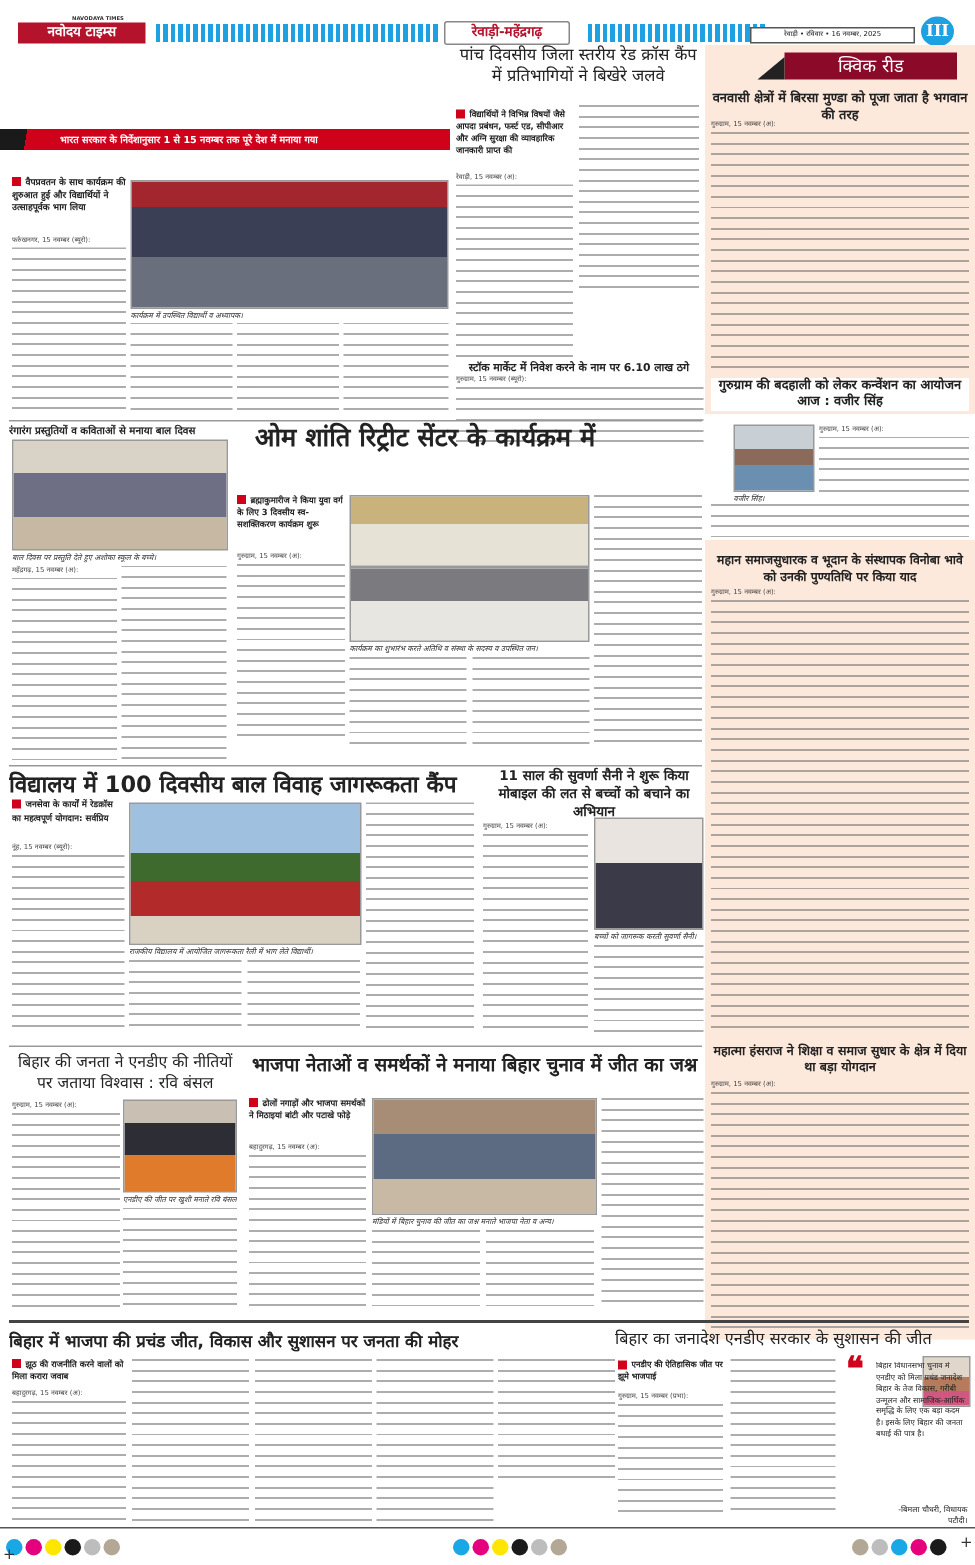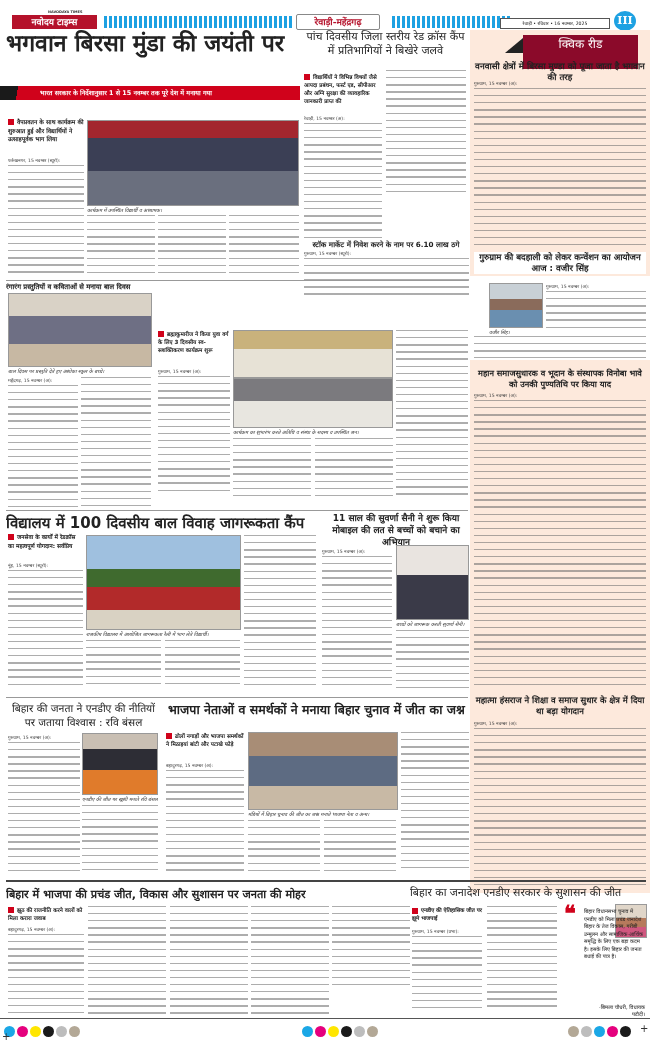--- a/index.html
+++ b/index.html
@@ -28,21 +28,20 @@
   <div class="abs" style="left:392px;top:16px;width:120px;height:12px;background:repeating-linear-gradient(90deg,#1da1e2 0 3px,#fff 3px 5px);"></div>
   <div class="abs" style="left:500px;top:18px;width:110px;height:11px;border:1px solid #555;background:#fff;font-size:4.6px;line-height:9px;text-align:center;">
     <span>रेवाड़ी • रविवार • 16 नवम्बर, 2025</span>
   </div>
   <div class="abs" style="left:614px;top:11px;width:22px;height:20px;border-radius:50%;background:#1da1e2;color:#fff;font-weight:bold;font-size:11px;line-height:20px;text-align:center;font-family:'DejaVu Serif',serif;">
     <span>III</span>
   </div>
 </div>
 
 <div class="abs" style="left:6px;top:30px;width:300px;">
-  <div style="font-size:23px;font-weight:bold;line-height:27px;white-space:nowrap;">भगवान बिरसा मुंडा की जयंती पर</div>
 </div>
 <div class="abs" style="left:0;top:86px;width:300px;height:14px;background:linear-gradient(100deg,#1a1a1a 0 18px,#d0021b 18px);color:#fff;font-size:6.4px;font-weight:bold;line-height:14px;padding-left:40px;white-space:nowrap;overflow:hidden;">
   <span>भारत सरकार के निर्देशानुसार 1 से 15 नवम्बर तक पूरे देश में मनाया गया</span>
 </div>
 <div class="abs" style="left:8px;top:118px;width:76px;font-size:6px;font-weight:bold;line-height:8.5px;">
   <span class="sq"></span><span>वैपप्रवतन के साथ कार्यक्रम की शुरुआत हुई और विद्यार्थियों ने उत्साहपूर्वक भाग लिया</span>
 </div>
 <div class="abs body-text" style="left:8px;top:157px;width:76px;">फर्रुखनगर, 15 नवम्बर (ब्यूरो):</div>
 <div class="abs lines" style="left:8px;top:165px;width:76px;height:110px;"></div>
 <div class="abs photo" style="left:87px;top:120px;width:212px;height:86px;background:linear-gradient(180deg,#a3262e 0 20%,#3b3f55 20% 60%,#6a6f7e 60%);"></div>
@@ -57,21 +56,21 @@
 </div>
 <div class="abs body-text" style="left:304px;top:115px;width:78px;">रेवाड़ी, 15 नवम्बर (अ):</div>
 <div class="abs lines" style="left:304px;top:123px;width:78px;height:115px;"></div>
 <div class="abs lines" style="left:386px;top:70px;width:80px;height:125px;"></div>
 
 <div class="abs" style="left:303px;top:239px;width:166px;font-size:7.2px;font-weight:bold;text-align:center;white-space:nowrap;overflow:hidden;">स्टॉक मार्केट में निवेश करने के नाम पर 6.10 लाख ठगे</div>
 <div class="abs body-text" style="left:304px;top:250px;width:165px;">गुरुग्राम, 15 नवम्बर (ब्यूरो):</div>
 <div class="abs lines" style="left:304px;top:258px;width:165px;height:40px;"></div>
 
 <div class="abs" style="left:470px;top:30px;width:180px;height:272px;background:#fde9dc;"></div>
-<div class="abs" style="left:523px;top:35px;width:115px;height:34px;background:#8b0a2a;color:#fff;font-size:12px;line-height:18px;text-align:center;">
+<div class="abs" style="left:523px;top:35px;width:115px;height:18px;background:#8b0a2a;color:#fff;font-size:12px;line-height:18px;text-align:center;">
   <span>क्विक रीड</span>
 </div>
 <div class="abs" style="left:505px;top:38px;width:0;height:0;border-left:18px solid transparent;border-bottom:15px solid #222;"></div>
 <div class="abs" style="left:474px;top:61px;width:172px;font-size:8.6px;font-weight:bold;line-height:11px;text-align:center;">वनवासी क्षेत्रों में बिरसा मुण्डा को पूजा जाता है भगवान की तरह</div>
 <div class="abs body-text" style="left:474px;top:80px;width:172px;">गुरुग्राम, 15 नवम्बर (अ):</div>
 <div class="abs lines" style="left:474px;top:88px;width:172px;height:158px;"></div>
 
 <div class="abs" style="left:474px;top:252px;width:172px;font-size:8.6px;font-weight:bold;line-height:11px;text-align:center;background:#fff;">गुरुग्राम की बदहाली को लेकर कन्वेंशन का आयोजन आज : वजीर सिंह</div>
 <div class="abs" style="left:470px;top:276px;width:180px;height:70px;background:#fff;"></div>
 <div class="abs photo" style="left:489px;top:283px;width:54px;height:45px;background:linear-gradient(180deg,#c8d0d6 0 35%,#8a6b5b 35% 60%,#6a8fb0 60%);"></div>
@@ -91,20 +90,21 @@
 
 <div class="abs rule" style="left:6px;top:280px;width:462px;"></div>
 <div class="abs" style="left:6px;top:282px;width:148px;font-size:6.8px;font-weight:bold;white-space:nowrap;overflow:hidden;">रंगारंग प्रस्तुतियों व कविताओं से मनाया बाल दिवस</div>
 <div class="abs photo" style="left:8px;top:293px;width:144px;height:74px;background:linear-gradient(180deg,#d9d2c6 0 30%,#6e6f84 30% 70%,#c7b8a3 70%);"></div>
 <div class="abs caption" style="left:8px;top:368px;width:144px;">बाल दिवस पर प्रस्तुति देते हुए अशोका स्कूल के बच्चे।</div>
 <div class="abs body-text" style="left:8px;top:377px;width:70px;">महेंद्रगढ़, 15 नवम्बर (अ):</div>
 <div class="abs lines" style="left:8px;top:385px;width:70px;height:122px;"></div>
 <div class="abs lines" style="left:81px;top:377px;width:70px;height:130px;"></div>
 
 <div class="abs" style="left:170px;top:282px;width:300px;">
+  <div style="font-size:17px;font-weight:bold;line-height:21px;white-space:nowrap;">ओम शांति रिट्रीट सेंटर के कार्यक्रम में</div>
 </div>
 <div class="abs" style="left:158px;top:330px;width:72px;font-size:5.6px;font-weight:bold;line-height:8px;">
   <span class="sq"></span><span>ब्रह्माकुमारीज ने किया युवा वर्ग के लिए 3 दिवसीय स्व-सशक्तिकरण कार्यक्रम शुरू</span>
 </div>
 <div class="abs body-text" style="left:158px;top:368px;width:72px;">गुरुग्राम, 15 नवम्बर (अ):</div>
 <div class="abs lines" style="left:158px;top:376px;width:72px;height:120px;"></div>
 <div class="abs photo" style="left:233px;top:330px;width:160px;height:48px;background:linear-gradient(180deg,#c9b27c 0 40%,#e7e2d6 40%);"></div>
 <div class="abs photo" style="left:233px;top:378px;width:160px;height:50px;background:linear-gradient(180deg,#7b7a7e 0 45%,#e8e6e0 45%);"></div>
 <div class="abs caption" style="left:233px;top:429px;width:160px;">कार्यक्रम का शुभारंभ करते अतिथि व संस्था के सदस्य व उपस्थित जन।</div>
 <div class="abs lines" style="left:233px;top:438px;width:78px;height:60px;"></div>

